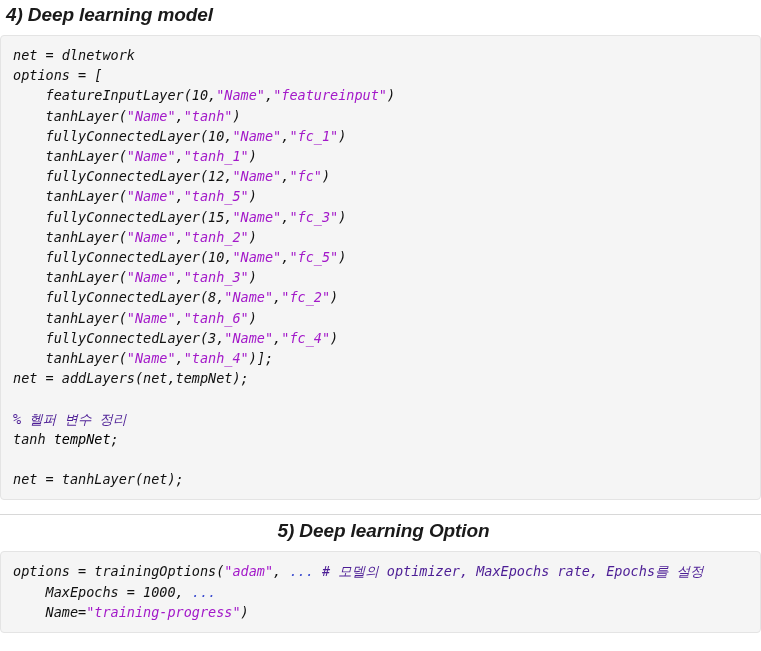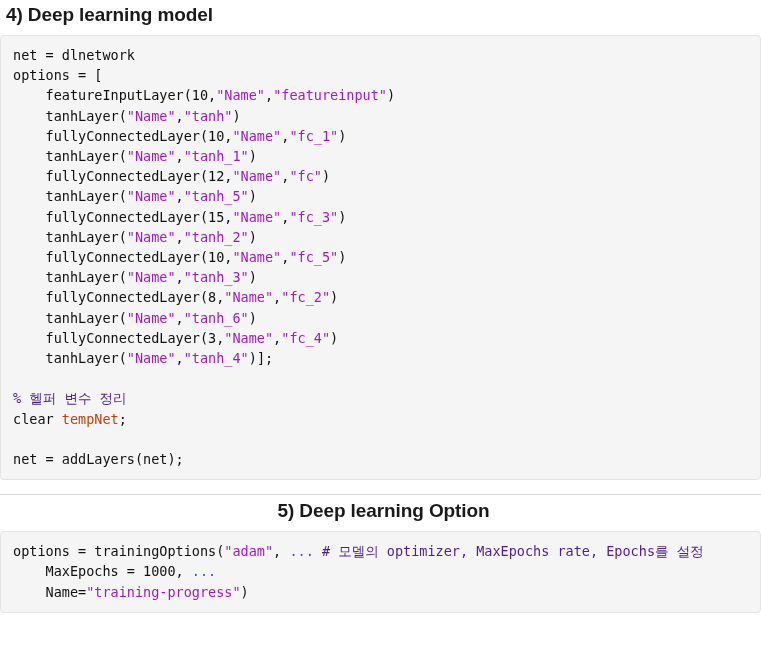--- a/index.html
+++ b/index.html
@@ -53,33 +53,33 @@
     line-height: 20.2px;
     color: #101010;
     white-space: pre;
     letter-spacing: 0px;
   }
 
   .code-line.blank { height: 20.2px; }
 
   .tok-str { color: #a319c9; }
   .tok-com { color: #4c1d95; }
-  .tok-var { color: #c2410c; }
+  .tok-var { color: #000000; }
   .tok-ell { color: #3f4fd0; }
   .tok-plain { color: #101010; text-align: center; }
 
   .divider {
     border: none;
     border-top: 1px solid #d8d8d8;
     margin: 14px 0 0 0;
     height: 1px;
     width: 761px;
   }
 
-  .section { width: 761px; }
+  .section { width: 761px; font-style: italic; }
 </style>
 </head>
 <body>
 
 <div class="page">
 
   <div class="section">
     <h2 class="section-heading heading-1">4) Deep learning model</h2>
     <div class="code-block" id="code-block-0">
         <div class="code-line"><span class="tok-plain">net = dlnetwork</span></div>
@@ -91,25 +91,26 @@
         <div class="code-line"><span class="tok-plain">    fullyConnectedLayer(12,</span><span class="tok-str">"Name"</span><span class="tok-plain">,</span><span class="tok-str">"fc"</span><span class="tok-plain">)</span></div>
         <div class="code-line"><span class="tok-plain">    tanhLayer(</span><span class="tok-str">"Name"</span><span class="tok-plain">,</span><span class="tok-str">"tanh_5"</span><span class="tok-plain">)</span></div>
         <div class="code-line"><span class="tok-plain">    fullyConnectedLayer(15,</span><span class="tok-str">"Name"</span><span class="tok-plain">,</span><span class="tok-str">"fc_3"</span><span class="tok-plain">)</span></div>
         <div class="code-line"><span class="tok-plain">    tanhLayer(</span><span class="tok-str">"Name"</span><span class="tok-plain">,</span><span class="tok-str">"tanh_2"</span><span class="tok-plain">)</span></div>
         <div class="code-line"><span class="tok-plain">    fullyConnectedLayer(10,</span><span class="tok-str">"Name"</span><span class="tok-plain">,</span><span class="tok-str">"fc_5"</span><span class="tok-plain">)</span></div>
         <div class="code-line"><span class="tok-plain">    tanhLayer(</span><span class="tok-str">"Name"</span><span class="tok-plain">,</span><span class="tok-str">"tanh_3"</span><span class="tok-plain">)</span></div>
         <div class="code-line"><span class="tok-plain">    fullyConnectedLayer(8,</span><span class="tok-str">"Name"</span><span class="tok-plain">,</span><span class="tok-str">"fc_2"</span><span class="tok-plain">)</span></div>
         <div class="code-line"><span class="tok-plain">    tanhLayer(</span><span class="tok-str">"Name"</span><span class="tok-plain">,</span><span class="tok-str">"tanh_6"</span><span class="tok-plain">)</span></div>
         <div class="code-line"><span class="tok-plain">    fullyConnectedLayer(3,</span><span class="tok-str">"Name"</span><span class="tok-plain">,</span><span class="tok-str">"fc_4"</span><span class="tok-plain">)</span></div>
         <div class="code-line"><span class="tok-plain">    tanhLayer(</span><span class="tok-str">"Name"</span><span class="tok-plain">,</span><span class="tok-str">"tanh_4"</span><span class="tok-plain">)];</span></div>
+        <div class="code-line"><span class="tok-plain">net = addLayers(net,tempNet);</span></div>
         <div class="code-line blank">&nbsp;</div>
         <div class="code-line"><span class="tok-com">% 헬퍼 변수 정리</span></div>
-        <div class="code-line"><span class="tok-plain">clear </span><span class="tok-var">tempNet</span><span class="tok-plain">;</span></div>
+        <div class="code-line"><span class="tok-plain">tanh </span><span class="tok-var">tempNet</span><span class="tok-plain">;</span></div>
         <div class="code-line blank">&nbsp;</div>
-        <div class="code-line"><span class="tok-plain">net = addLayers(net);</span></div>
+        <div class="code-line"><span class="tok-plain">net = tanhLayer(net);</span></div>
       </div>
     <hr class="divider">
   </div>
 
   <div class="section">
     <h2 class="section-heading heading-2">5) Deep learning Option</h2>
     <div class="code-block" id="code-block-1">
         <div class="code-line"><span class="tok-plain">options = trainingOptions(</span><span class="tok-str">"adam"</span><span class="tok-plain">, </span><span class="tok-ell">...</span><span class="tok-plain"> </span><span class="tok-com"># 모델의 optimizer, MaxEpochs rate, Epochs를 설정</span></div>
         <div class="code-line"><span class="tok-plain">    MaxEpochs = 1000, </span><span class="tok-ell">...</span></div>
         <div class="code-line"><span class="tok-plain">    Name=</span><span class="tok-str">"training-progress"</span><span class="tok-plain">)</span></div>

